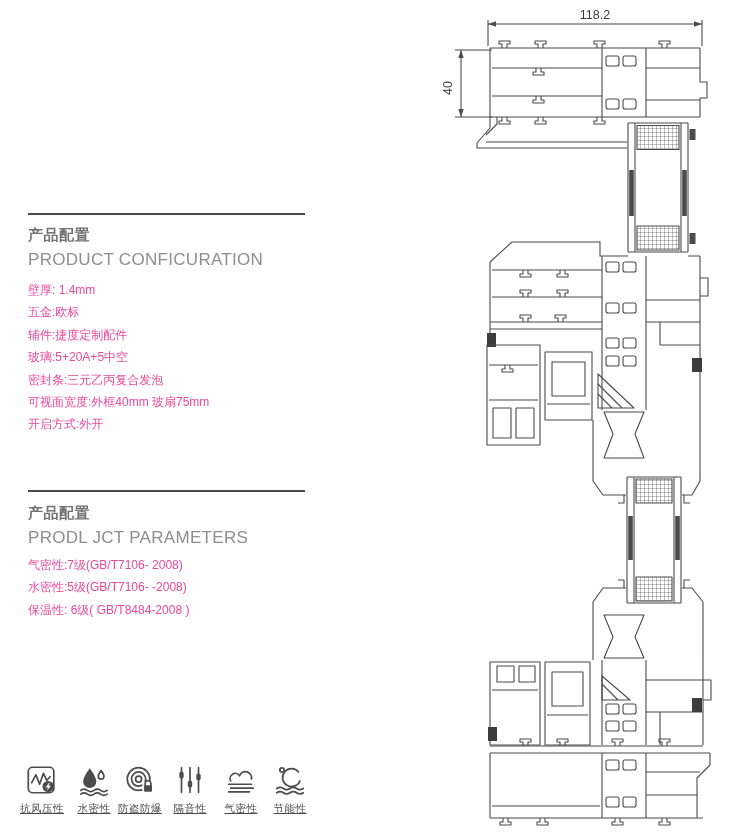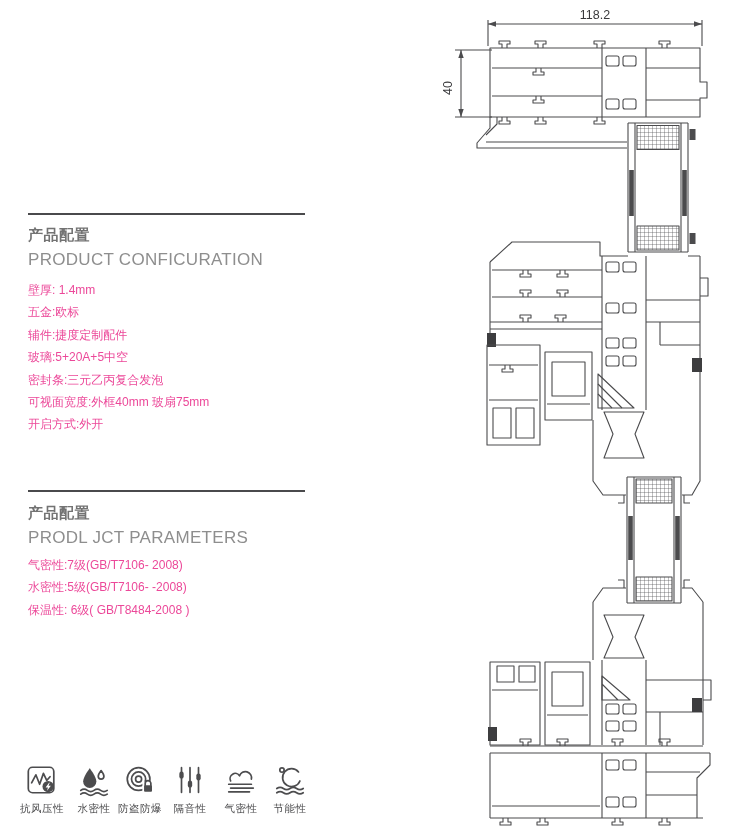--- a/index.html
+++ b/index.html
@@ -5,21 +5,21 @@
   html,body{margin:0;padding:0;background:#fff;}
   #page{position:relative;width:740px;height:832px;background:#fff;overflow:hidden;
         font-family:"Liberation Sans","DejaVu Sans",sans-serif;color:#474747;}
   .sep{position:absolute;left:28px;width:277px;height:2px;background:#4a4a4c;}
   .sec-title{position:absolute;left:28px;font-size:15px;font-weight:bold;color:#737373;letter-spacing:.5px;}
   .sec-sub{position:absolute;left:28px;font-size:17px;color:#8e8e8e;letter-spacing:.3px;}
   .spec-list{position:absolute;left:28px;width:300px;}
   .spec-list div{font-size:12px;line-height:22.4px;color:#ec4899;}
   .feature{position:absolute;width:72px;text-align:center;}
   .feature .ic{width:34px;height:34px;margin:0 auto;}
-  .feature .lb{margin-top:5px;font-size:10.5px;color:#4c4c4e;letter-spacing:.5px;}
+  .feature .lb{margin-top:5px;font-size:10.5px;color:#4c4c4e;letter-spacing:.5px;text-decoration:underline;}
   .ic svg{display:block;}
   .ic svg *{vector-effect:non-scaling-stroke;}
   #drawing{position:absolute;left:440px;top:0;}
   svg text{font-family:"Liberation Sans","DejaVu Sans",sans-serif;}
 </style>
 </head>
 <body>
 
 <div id="page">
 

